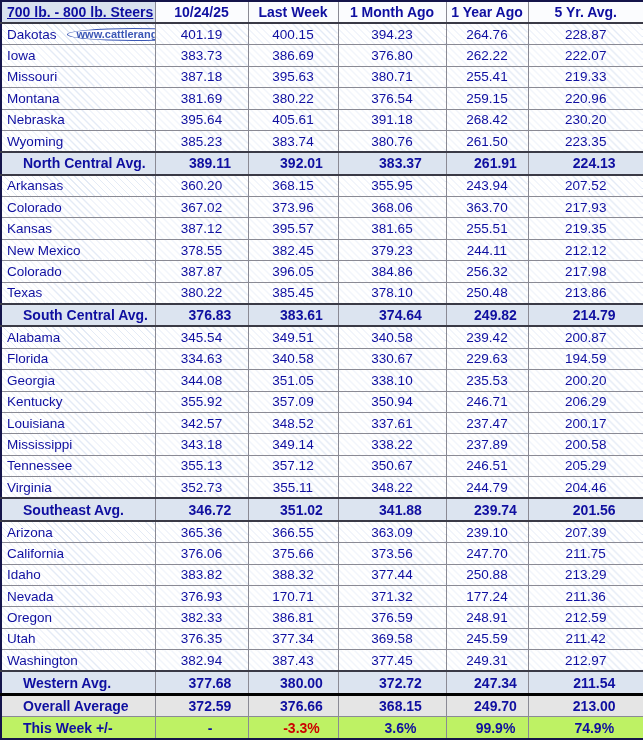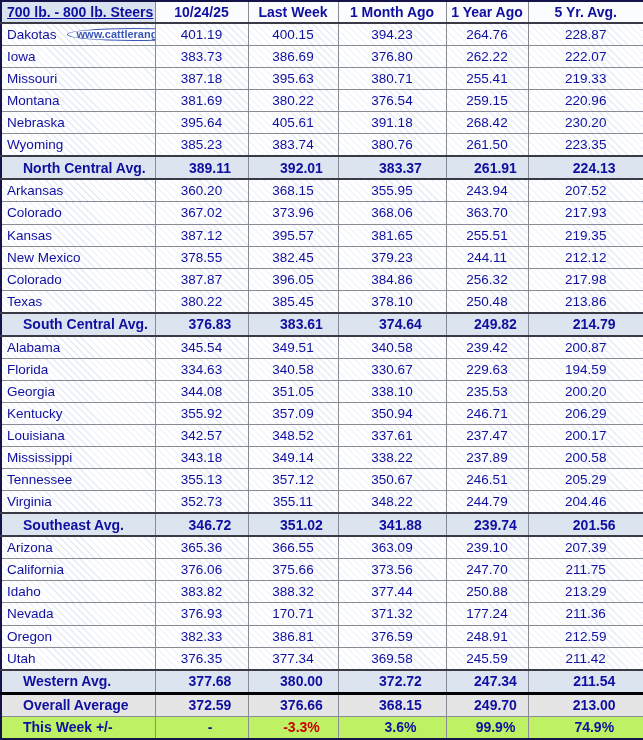--- a/index.html
+++ b/index.html
@@ -327,20 +327,28 @@
         <td class="num">212.59</td>
       </tr>
       <tr class="state">
         <td class="label"><span>Utah</span></td>
         <td class="num">376.35</td>
         <td class="num">377.34</td>
         <td class="num">369.58</td>
         <td class="num">245.59</td>
         <td class="num">211.42</td>
       </tr>
+      <tr class="state">
+        <td class="label"><span>Washington</span></td>
+        <td class="num">382.94</td>
+        <td class="num">387.43</td>
+        <td class="num">377.45</td>
+        <td class="num">249.31</td>
+        <td class="num">212.97</td>
+      </tr>
       <tr class="avg">
         <td class="label"><span>Western Avg.</span></td>
         <td class="num">377.68</td>
         <td class="num">380.00</td>
         <td class="num">372.72</td>
         <td class="num">247.34</td>
         <td class="num">211.54</td>
       </tr>
       <tr class="overall">
         <td class="label"><span>Overall Average</span></td>

